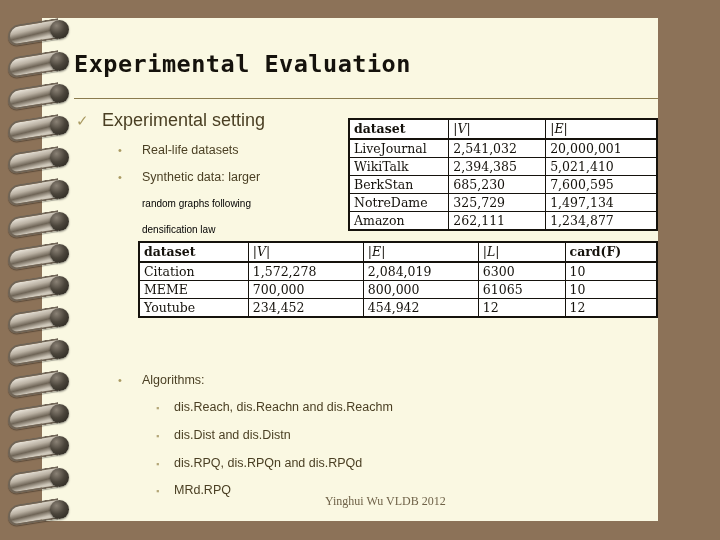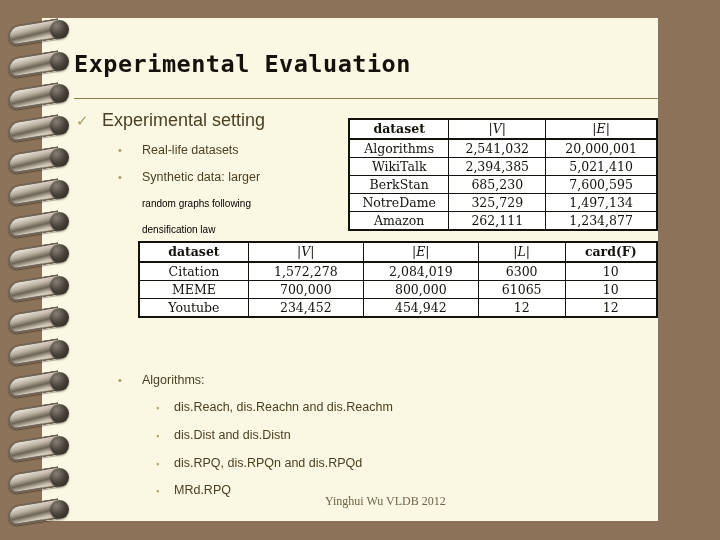--- a/index.html
+++ b/index.html
@@ -130,21 +130,20 @@
   
   .ptable {
     position: absolute;
     border-collapse: collapse;
     background: #ffffff;
     font-family: "DejaVu Serif", "Liberation Serif", serif;
     border: 2px solid #15120c;
   }
   .ptable td {
     border: 1px solid #15120c;
-    text-align: center;
     color: #15120c;
     white-space: nowrap;
     font-size: 12.5px;
     padding: 0px 4px;
     height: 17px;
     line-height: 17px;
   }
   .ptable thead td {
     font-weight: bold;
     border-bottom: 2px solid #15120c;
@@ -249,21 +248,21 @@
   <table class="ptable" id="table1">
     <thead>
       <tr>
         <td class="c0">dataset</td>
         <td class="c1 mathhead">|V|</td>
         <td class="c2 mathhead">|E|</td>
       </tr>
     </thead>
     <tbody>
       <tr>
-        <td class="c0">Algorithms</td>
+        <td class="c0">LiveJournal</td>
         <td class="c1">2,541,032</td>
         <td class="c2">20,000,001</td>
       </tr>
       <tr>
         <td class="c0">WikiTalk</td>
         <td class="c1">2,394,385</td>
         <td class="c2">5,021,410</td>
       </tr>
       <tr>
         <td class="c0">BerkStan</td>

